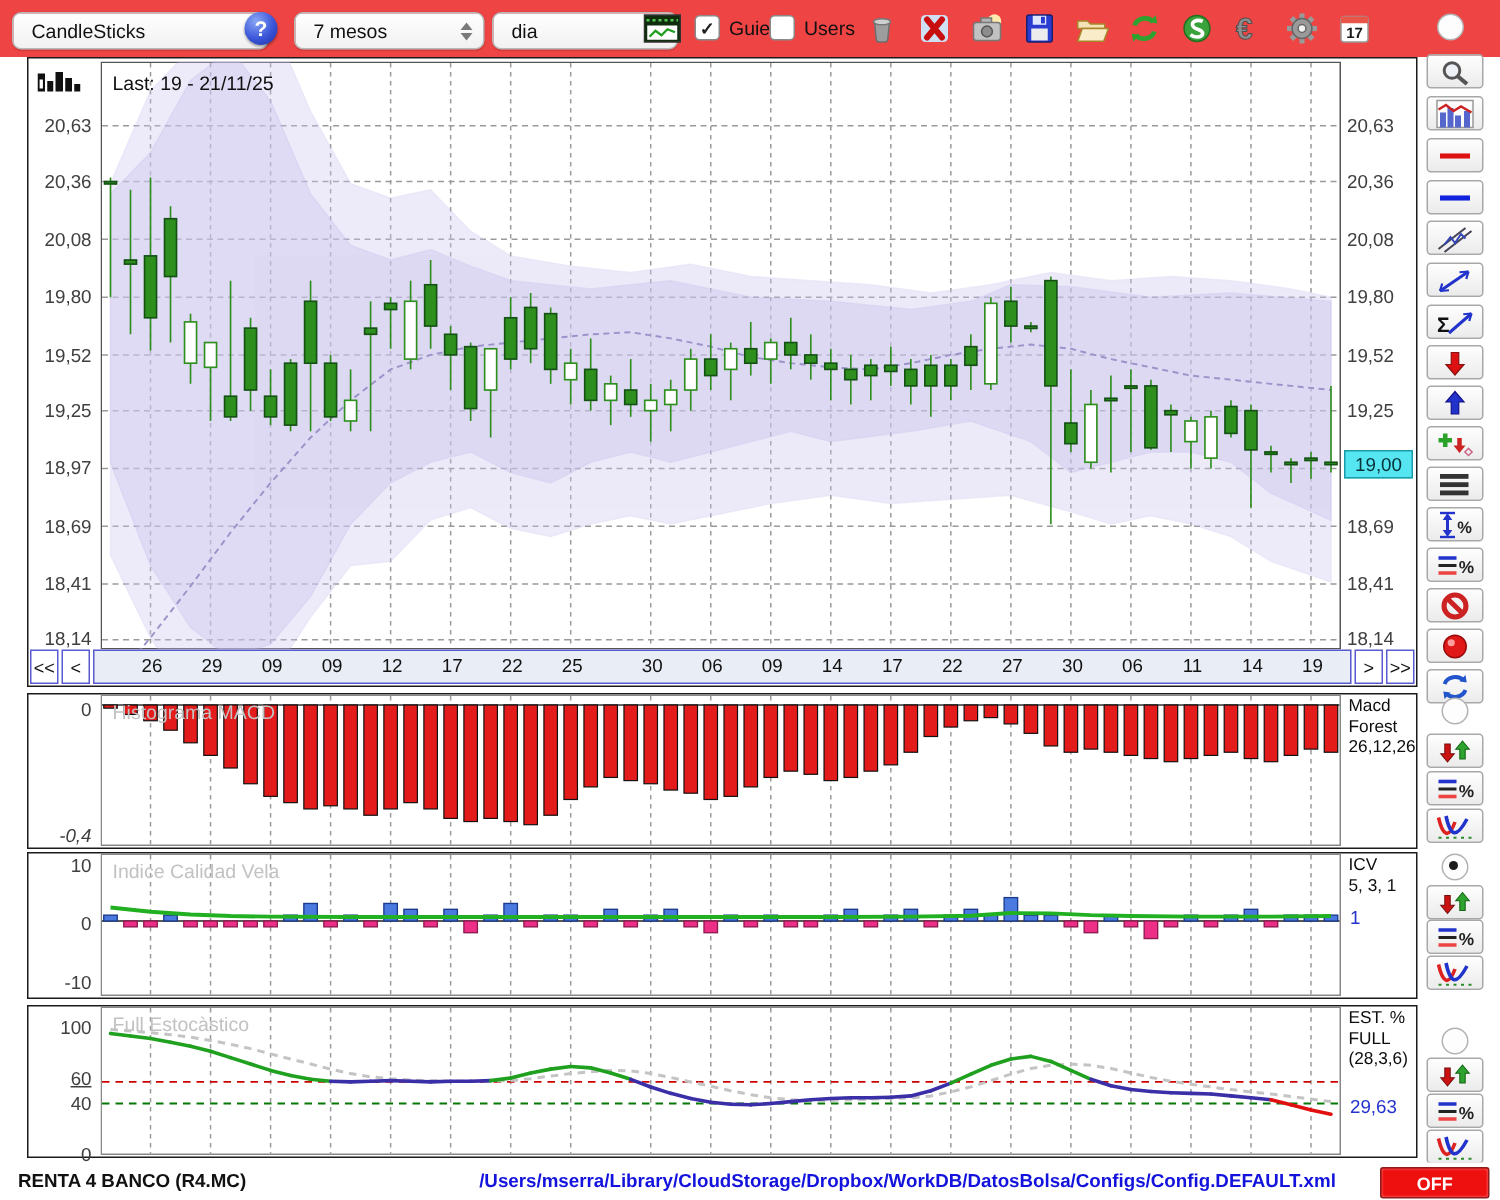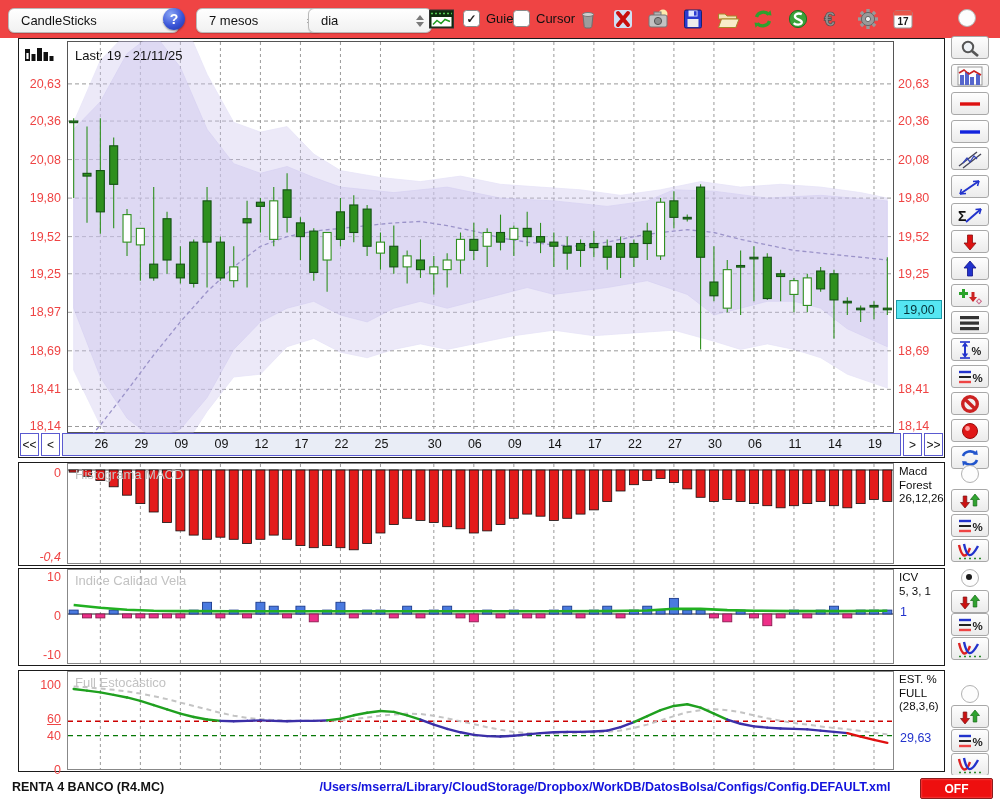--- a/index.html
+++ b/index.html
@@ -18,21 +18,21 @@
     color:#fff;font-weight:bold;font-size:14px;display:flex;align-items:center;justify-content:center;box-shadow:0 1px 2px rgba(0,0,0,.4);}
   .cb{position:absolute;top:10px;display:flex;align-items:center;gap:6px;font-size:13px;color:#111;}
   .cb .box{width:15px;height:15px;border:1.5px solid #8a8a8a;border-radius:3.5px;background:#fff;display:flex;align-items:center;justify-content:center;
     font-size:12px;font-weight:bold;color:#222;line-height:1;}
   .icon-btn{position:absolute;top:6px;width:26px;height:26px;display:flex;align-items:center;justify-content:center;}
   .radio{width:16px;height:16px;border-radius:50%;border:1.5px solid #b2b2b2;background:#fdfdfd;position:absolute;}
   .radio.sel::after{content:"";position:absolute;left:4px;top:4px;width:6px;height:6px;border-radius:50%;background:#1b1b1b;}
   
   .panel{position:absolute;left:18px;width:927px;border:1px solid #1b1b1b;background:#fff;box-sizing:border-box;}
   .plotbox{position:absolute;left:48px;top:0;}
-  .ylab{position:absolute;width:42px;left:0;text-align:right;font-size:12.5px;color:#ef4444;transform:translateY(-50%);}
+  .ylab{position:absolute;width:42px;left:0;text-align:right;font-size:12.5px;color:#404040;transform:translateY(-50%);}
   .ylab.r{left:879px;text-align:left;width:46px;}
   .ptitle{position:absolute;left:56px;top:4px;font-size:13px;color:#c2c2c2;}
   .rblock{position:absolute;left:880px;top:2px;font-size:11.5px;color:#0d0d0d;line-height:13.5px;}
   .rval{position:absolute;left:881px;font-size:12.5px;color:#2333cc;}
   .lastlbl{position:absolute;left:56px;top:9px;font-size:13px;color:#111;}
   .pricetag{position:absolute;left:877px;width:44px;height:17px;border:1px solid #1b9aa8;font-size:12.5px;color:#042;
     display:flex;align-items:center;justify-content:center;color:#06333a;}
   .minihist{position:absolute;left:6px;top:8px;}
   
   .nav{position:absolute;left:1px;right:1px;top:394px;height:23px;display:flex;gap:2px;padding:0;}
@@ -64,42 +64,42 @@
         </span>
     </div>
     <div class="help">?</div>
     <div class="select" style="left:196px;top:8px;width:106px">
       <span>7 mesos</span>
       <span class="chev">
           <i class="up"></i>
           <i class="dn"></i>
         </span>
     </div>
-    <div class="select" style="left:308px;top:8px;width:103px">
+    <div class="select" style="left:328px;top:8px;width:103px">
       <span>dia</span>
       <span class="chev">
           <i class="up"></i>
           <i class="dn"></i>
         </span>
     </div>
     <div class="icon-btn" id="chartmode-btn" style="left:428px;top:8px;width:26px;height:22px">
         <svg width="25" height="20" viewBox="0 0 25 20">
           <rect x="0.5" y="1" width="24" height="18" fill="#0d2d0d" stroke="#333"></rect>
           <line x1="2" y1="4.5" x2="23" y2="4.5" stroke="#57c957" stroke-width="1.6" stroke-dasharray="2 2"></line>
           <rect x="2.5" y="8" width="20" height="9.5" fill="#fff"></rect>
           <polyline points="4,15.5 8,11.5 12,14.5 16,10.5 21,12.5" stroke="#1f9e1f" fill="none" stroke-width="1.5"></polyline>
         </svg>
       </div>
     <label class="cb" style="left:463px">
       <span class="box" id="cb-guies">✓</span>
       <span>Guies</span>
     </label>
     <label class="cb" style="left:513px">
       <span class="box" id="cb-cursor"></span>
-      <span>Cursor</span>
+      <span>Users</span>
     </label>
     <div id="tb-icons">
         <div class="icon-btn" style="left: 575px;">
           <svg width="24" height="22" viewBox="0 0 24 22">
             <path d="M7 7 h10 l-1.2 11.5 a2 2 0 0 1 -2 1.5 h-3.6 a2 2 0 0 1 -2 -1.5 Z" fill="#9d9d9d" stroke="#6e6e6e"></path>
             <ellipse cx="12" cy="6.5" rx="5.6" ry="2" fill="#cfcfcf" stroke="#777"></ellipse>
           </svg>
         </div>
         <div class="icon-btn" style="left: 610px;">
           <svg width="24" height="22" viewBox="0 0 24 22">

